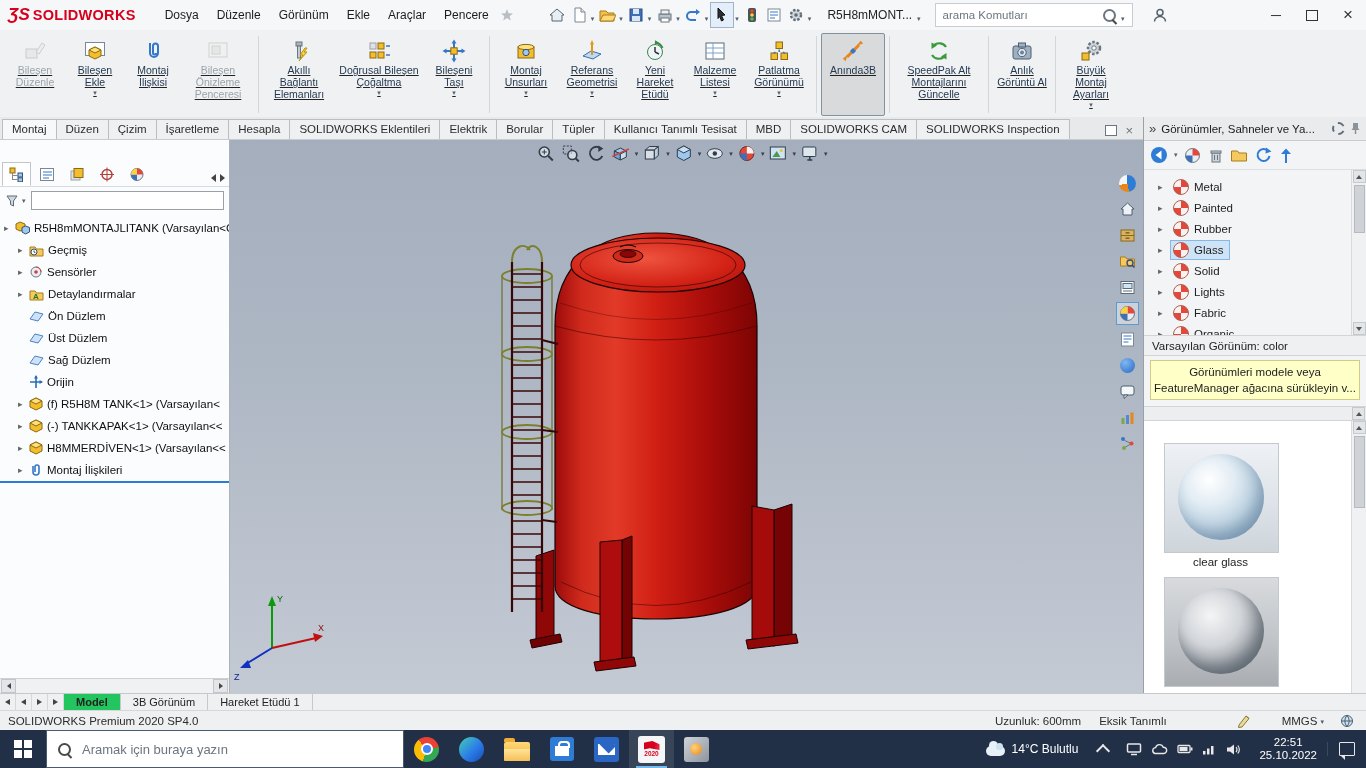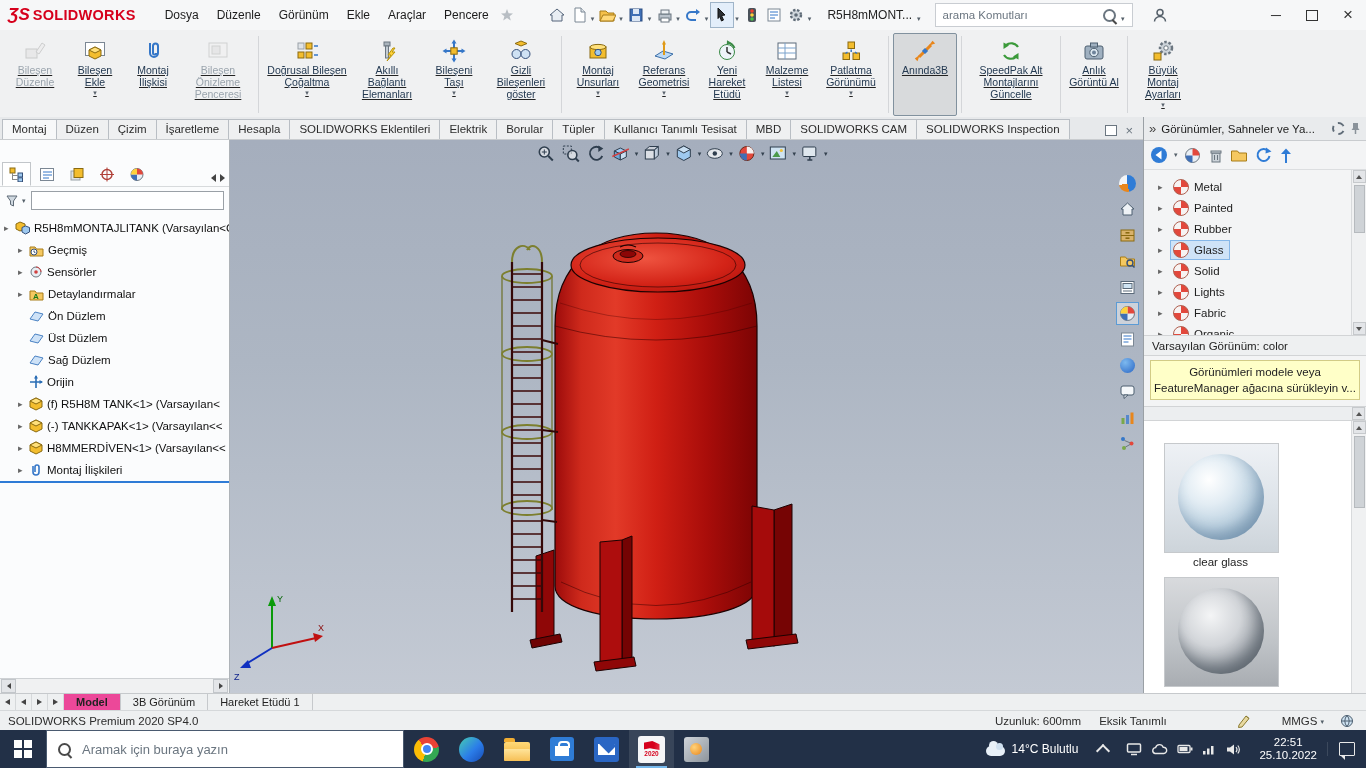--- a/index.html
+++ b/index.html
@@ -108,21 +108,21 @@
   .thumb2{background:linear-gradient(180deg,#d8dadd 0%,#bfc3c7 60%,#a9adb2 100%);}
   .thumb2 .sphere{background:radial-gradient(circle at 38% 32%,#f4f5f6 0%,#d2d5d9 38%,#9ba1a8 68%,#6e757d 95%);box-shadow:inset -6px -9px 14px rgba(60,70,80,.5);}
   .thumb-label{width:113px;text-align:center;font-size:11.5px;margin:3px 0 9px;}
   .thumbscroll{position:absolute;top:0;right:0;bottom:0;width:14px;background:#f0f1f2;border-left:1px solid #d8dadc;display:flex;flex-direction:column;align-items:center;}
 
   
   .doctabs{position:absolute;top:693px;left:0;width:1366px;height:17px;background:#eef0f1;border-top:1px solid #c6c9cc;display:flex;align-items:stretch;font-size:11px;box-sizing:border-box;}
   .dnav{width:15px;display:flex;align-items:center;justify-content:center;border-right:1px solid #d5d8da;}
   .dnav .tri-l,.dnav .tri-r{border-top-width:3.5px;border-bottom-width:3.5px;}
   .dtab{display:flex;align-items:center;padding:0 12px;border-right:1px solid #c6c9cc;color:#222;}
-  .dtab.active{background:#ec4899;font-weight:bold;}
+  .dtab.active{background:#22c55e;font-weight:bold;}
 
   
   .statusbar{position:absolute;top:710px;left:0;width:1366px;height:20px;background:#eef0f1;border-top:1px solid #d5d8da;display:flex;align-items:center;font-size:11.5px;color:#2c2c2c;padding:0 8px;box-sizing:border-box;}
   .sb-len{margin-left:auto;}
   .sb-def{margin-left:18px;}
   .sb-edit{margin-left:70px;display:flex;}
   .sb-units{margin-left:30px;display:flex;align-items:center;gap:3px;}
   .sb-globe{margin-left:16px;margin-right:4px;display:flex;}
 
   
@@ -316,67 +316,56 @@
   <div class="rb-btn disabled" style="width:64px">
     <span class="ric">
         <svg width="24" height="24">
           <rect x="3" y="4" width="18" height="14" fill="#eef0f2" stroke="#a6adb4"></rect>
           <rect x="6" y="7" width="8" height="8" fill="#d7dbdf" stroke="#a6adb4"></rect>
         </svg>
       </span>
     <span class="rb-lbl">Bileşen Önizleme Penceresi</span>
   </div>
   <div class="rb-sep"></div>
+  <div class="rb-btn" style="width:64px">
+    <span class="ric">
+        <svg width="24" height="24">
+          <rect x="9" y="3" width="6" height="4" fill="#aab4bd" stroke="#6b7680"></rect>
+          <rect x="10.5" y="7" width="3" height="12" fill="#c3ccd4" stroke="#6b7680"></rect>
+          <polygon points="18,9 13,16 16,16 12,22 20,13 17,13 20,9" fill="#ffd23a" stroke="#b8930a"></polygon>
+        </svg>
+      </span>
+    <span class="rb-lbl">Akıllı Bağlantı Elemanları</span>
+  </div>
   <div class="rb-btn" style="width:80px">
     <span class="ric">
         <svg width="24" height="24">
           <rect x="3" y="4" width="6" height="6" fill="#dfe3e7" stroke="#9aa1a8"></rect>
           <rect x="11" y="4" width="6" height="6" fill="#f3bd2e" stroke="#8a6a10"></rect>
           <rect x="3" y="13" width="6" height="6" fill="#f3bd2e" stroke="#8a6a10"></rect>
           <rect x="11" y="13" width="6" height="6" fill="#f3bd2e" stroke="#8a6a10"></rect>
           <path d="M19 7 h4 M19 16 h4" stroke="#3577c8" stroke-width="1.5"></path>
         </svg>
       </span>
     <span class="rb-lbl">Doğrusal Bileşen Çoğaltma</span>
     <span class="rb-drop">▾</span>
-  </div>
-  <div class="rb-btn" style="width:64px">
-    <span class="ric">
-        <svg width="24" height="24">
-          <rect x="9" y="3" width="6" height="4" fill="#aab4bd" stroke="#6b7680"></rect>
-          <rect x="10.5" y="7" width="3" height="12" fill="#c3ccd4" stroke="#6b7680"></rect>
-          <polygon points="18,9 13,16 16,16 12,22 20,13 17,13 20,9" fill="#ffd23a" stroke="#b8930a"></polygon>
-        </svg>
-      </span>
-    <span class="rb-lbl">Akıllı Bağlantı Elemanları</span>
   </div>
   <div class="rb-btn" style="width:54px">
     <span class="ric">
         <svg width="24" height="24">
           <path d="M12 3 v18 M3 12 h18" stroke="#3577c8" stroke-width="2"></path>
           <polygon points="12,0.5 9.5,4.5 14.5,4.5" fill="#3577c8"></polygon>
           <polygon points="12,23.5 9.5,19.5 14.5,19.5" fill="#3577c8"></polygon>
           <polygon points="0.5,12 4.5,9.5 4.5,14.5" fill="#3577c8"></polygon>
           <polygon points="23.5,12 19.5,9.5 19.5,14.5" fill="#3577c8"></polygon>
           <rect x="8.8" y="8.8" width="6.4" height="6.4" fill="#f3bd2e" stroke="#8a6a10"></rect>
         </svg>
       </span>
     <span class="rb-lbl">Bileşeni Taşı</span>
     <span class="rb-drop">▾</span>
-  </div>
-  <div class="rb-btn" style="width:64px">
-    <span class="ric">
-        <svg width="24" height="24">
-          <polygon points="12,2 18,4.5 12,7 6,4.5" fill="#f3bd2e" stroke="#8a6a10"></polygon>
-          <circle cx="7.5" cy="15" r="4.5" fill="#cfe2f4" stroke="#35507a"></circle>
-          <circle cx="16.5" cy="15" r="4.5" fill="#cfe2f4" stroke="#35507a"></circle>
-          <path d="M12 15 h0.2" stroke="#35507a"></path>
-        </svg>
-      </span>
-    <span class="rb-lbl">Gizli Bileşenleri göster</span>
   </div>
   <div class="rb-sep"></div>
   <div class="rb-btn" style="width:56px">
     <span class="ric">
         <svg width="24" height="24">
           <rect x="4" y="8" width="16" height="11" fill="#f3bd2e" stroke="#8a6a10"></rect>
           <ellipse cx="12" cy="8" rx="8" ry="2.6" fill="#ffe07a" stroke="#8a6a10"></ellipse>
           <circle cx="12" cy="13.5" r="3.2" fill="#9ec9ef" stroke="#35507a"></circle>
         </svg>
       </span>

